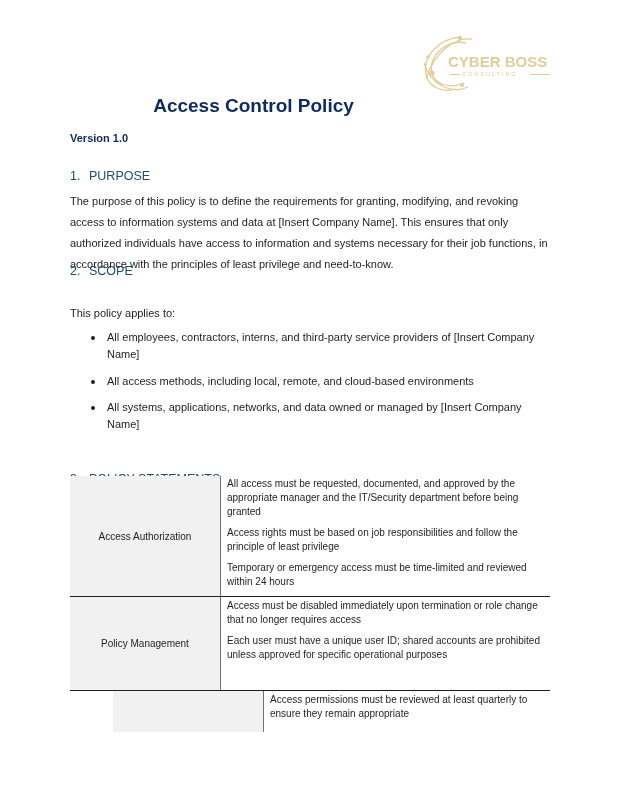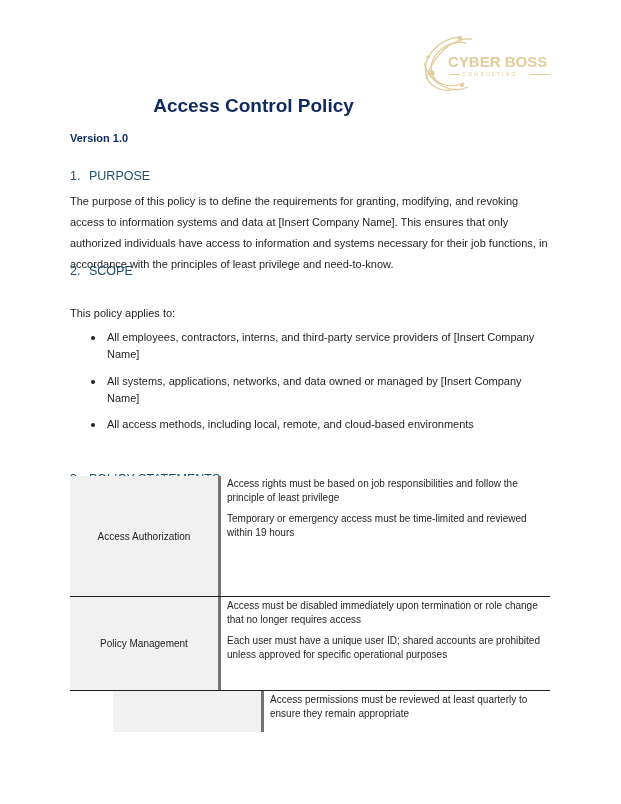--- a/index.html
+++ b/index.html
@@ -20,21 +20,21 @@
 
   .para { position: absolute; left: 70px; width: 480px; font-size: 11px; line-height: 21px; color: #1f1f1f; }
 
   .bullets { position: absolute; left: 70px; width: 480px; list-style: none; }
   .bullets li { position: relative; padding-left: 37px; font-size: 11px; line-height: 17.3px; margin-bottom: 9px; }
   .bullets li .dot { position: absolute; left: 21px; top: 7px; width: 4px; height: 4px; border-radius: 50%; background: #1f1f1f; }
 
   .tbl { position: absolute; left: 70px; top: 476px; width: 480px; }
   .row { display: flex; border-bottom: 1px solid #1f1f1f; }
   .row.last { border-bottom: none; padding-left: 43px; }
-  .cat { width: 151px; background: #f1f1f1; border-right: 3px solid #737373; display: flex; align-items: center; justify-content: center; font-size: 10px; color: #1f1f1f; }
+  .cat { width: 151px; background: #f1f1f1; border-right: 1px solid #737373; display: flex; align-items: center; justify-content: center; font-size: 10px; color: #1f1f1f; }
   .stmts { flex: 1; padding: 0 6px 0 6px; }
   .stmt { font-size: 10px; line-height: 14px; color: #1f1f1f; margin: 0 0 7px 0; }
   .row1 { height: 121px; }
   .row1 .stmts { padding-top: 1px; }
   .row2 { height: 94px; }
   .row2 .stmts { padding-top: 2px; }
   .row3 { height: 41px; }
   .row3 .stmts { padding-top: 2px; }
 </style>
 </head>
@@ -68,34 +68,35 @@
   <span class="num">1.</span><span>PURPOSE</span>
 </div>
 <div class="para" style="top:191px;">The purpose of this policy is to define the requirements for granting, modifying, and revoking access to information systems and data at [Insert Company Name]. This ensures that only authorized individuals have access to information and systems necessary for their job functions, in accordance with the principles of least privilege and need-to-know.</div>
 
 <div class="h2" style="top:264px;">
   <span class="num">2.</span><span>SCOPE</span>
 </div>
 <div class="para" style="top:303px;">This policy applies to:</div>
 <ul class="bullets" style="top:329px;">
   <li><span class="dot"></span><span>All employees, contractors, interns, and third-party service providers of [Insert Company Name]</span></li>
+  <li><span class="dot"></span><span>All access methods, including local, remote, and cloud-based environments</span></li>
   <li><span class="dot"></span><span>All systems, applications, networks, and data owned or managed by [Insert Company Name]</span></li>
-  <li><span class="dot"></span><span>All access methods, including local, remote, and cloud-based environments</span></li>
 </ul>
 
 <div class="h2" style="top:472px;">
   <span class="num">3.</span><span>POLICY STATEMENTS</span>
 </div>
 
 <div class="tbl">
   <div class="row row1">
     <div class="cat">Access Authorization</div>
     <div class="stmts">
+      <p class="stmt">All access must be requested, documented, and approved by the appropriate manager and the IT/Security department before being granted</p>
       <p class="stmt">Access rights must be based on job responsibilities and follow the principle of least privilege</p>
-      <p class="stmt">Temporary or emergency access must be time-limited and reviewed within 19 hours</p>
+      <p class="stmt">Temporary or emergency access must be time-limited and reviewed within 24 hours</p>
     </div>
   </div>
   <div class="row row2">
     <div class="cat">Policy Management</div>
     <div class="stmts">
       <p class="stmt">Access must be disabled immediately upon termination or role change that no longer requires access</p>
       <p class="stmt">Each user must have a unique user ID; shared accounts are prohibited unless approved for specific operational purposes</p>
     </div>
   </div>
   <div class="row row3 last">

